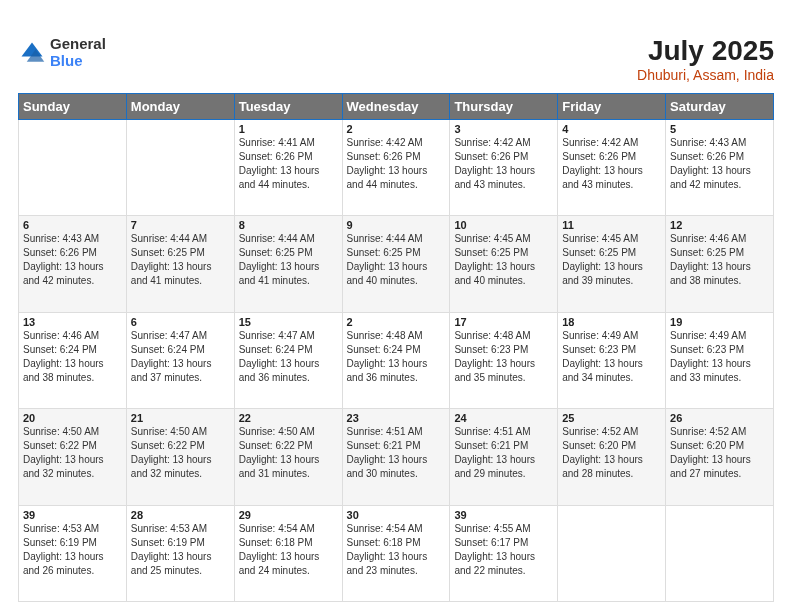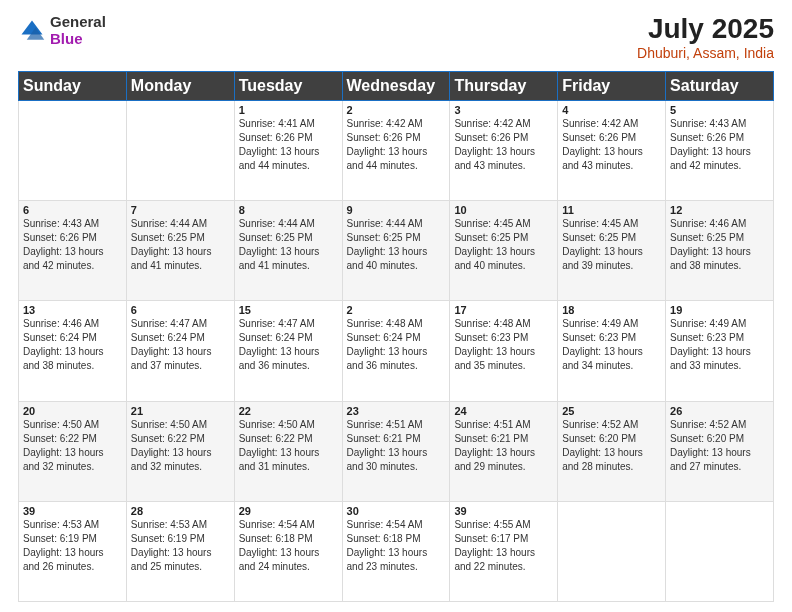--- a/index.html
+++ b/index.html
@@ -6,21 +6,21 @@
     body {
       width: 792px;
       height: 612px;
       font-family: Arial, sans-serif;
       background: #fff;
       overflow: hidden;
     }
     .page {
       width: 792px;
       height: 612px;
-      padding: 14px 18px 10px 18px;
+      padding: 36px 18px 10px 18px;
       display: flex;
       flex-direction: column;
     }
     .header {
       display: flex;
       justify-content: space-between;
       align-items: flex-start;
       margin-bottom: 10px;
     }
     .logo {
@@ -34,21 +34,21 @@
       line-height: 1.1;
     }
     .logo-general {
       font-size: 15px;
       font-weight: bold;
       color: #333;
     }
     .logo-blue {
       font-size: 15px;
       font-weight: bold;
-      color: #a21caf;
+      color: #3b82f6;
     }
     .logo-icon {
       width: 28px;
       height: 28px;
     }
     .title-block {
       text-align: right;
     }
     .main-title {
       font-size: 28px;
@@ -61,23 +61,23 @@
       color: #c2410c;
     }
     .calendar {
       flex: 1;
       border: 1px solid #ccc;
       border-collapse: collapse;
       width: 100%;
       table-layout: fixed;
     }
     .calendar th {
-      background: #404040;
+      background: #737373;
       color: #fff;
-      font-size: 16px;
+      font-size: 13px;
       font-weight: bold;
       padding: 5px 4px;
       text-align: left;
       border: 1px solid #1a6fc4;
     }
     .calendar td {
       vertical-align: top;
       border: 1px solid #ddd;
       padding: 3px 4px;
       font-size: 9.5px;

